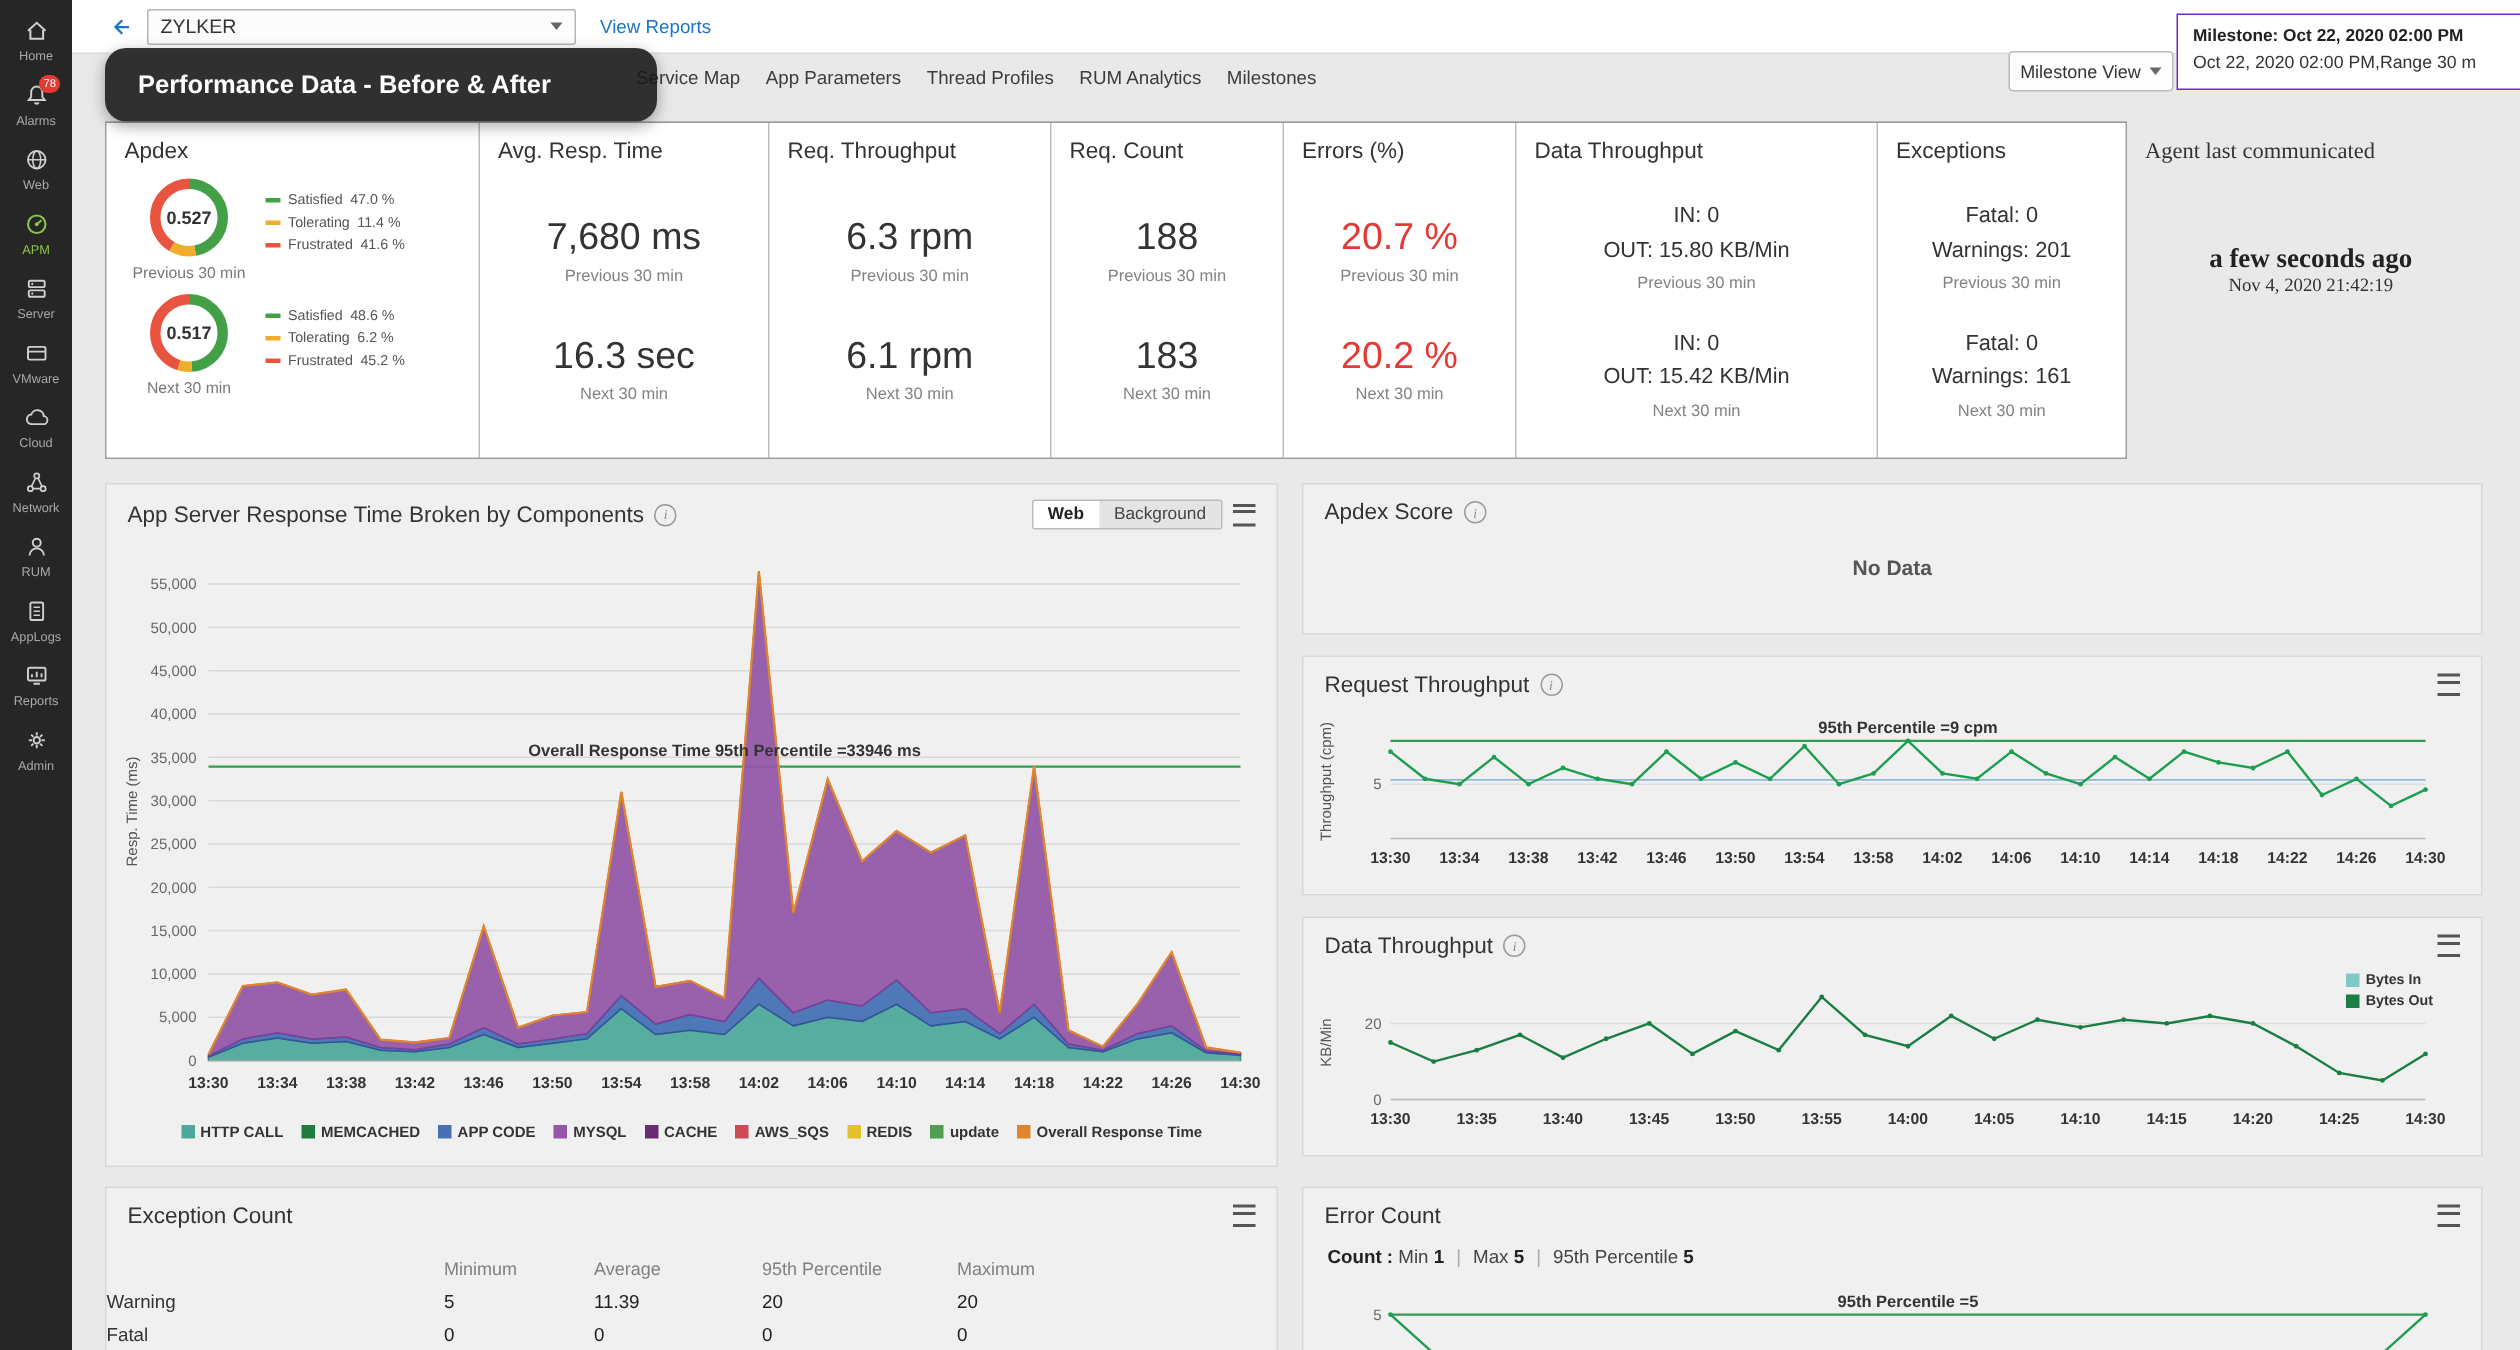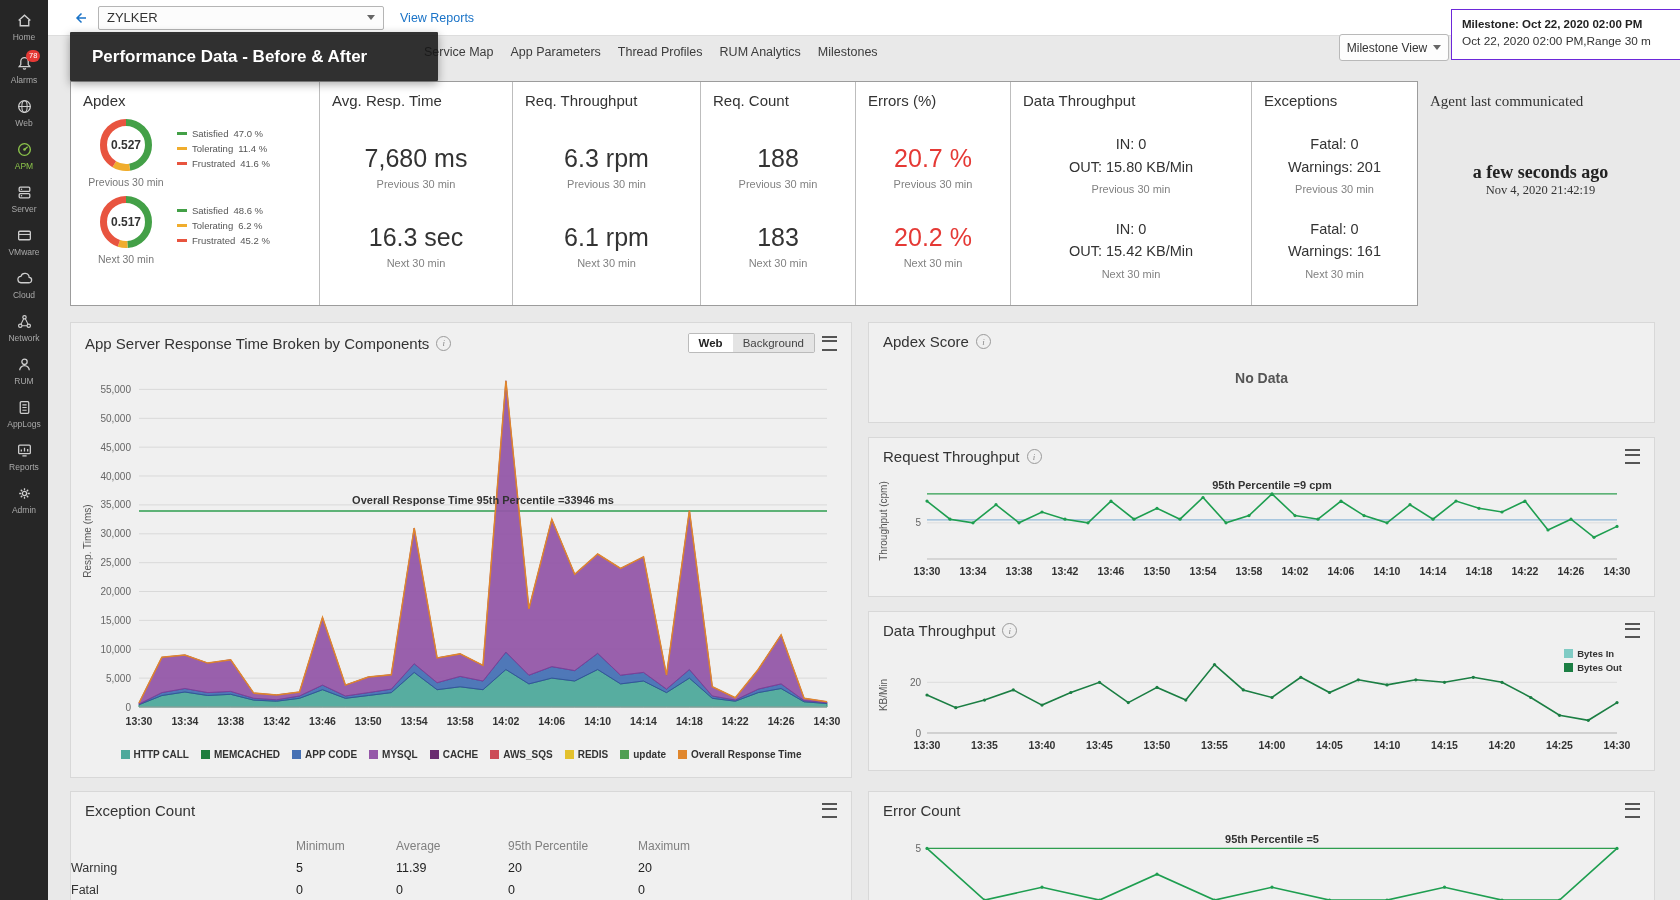--- a/index.html
+++ b/index.html
@@ -16,21 +16,21 @@
   
   .topbar{position:absolute;left:48px;top:0;width:1632px;height:36px;background:#fff;border-bottom:1px solid #ddd;display:flex;align-items:center;box-sizing:border-box;}
   .back{margin-left:24px;display:inline-flex;cursor:pointer;}
   .appsel{margin-left:10px;width:286px;height:24px;border:1px solid #b5b5b5;background:#fcfcfc;display:flex;align-items:center;justify-content:space-between;padding:0 8px;font-size:13px;color:#333;border-radius:2px;box-sizing:border-box;cursor:pointer;}
   .caret{width:0;height:0;border-left:4px solid transparent;border-right:4px solid transparent;border-top:5px solid #666;display:inline-block;}
   .viewreports{margin-left:16px;color:#1a73c7;font-size:12.5px;cursor:pointer;text-decoration:none;}
   
   .tabs{position:absolute;left:424px;top:36px;height:32px;display:flex;align-items:center;gap:17px;z-index:5;}
   .tab{font-size:12.5px;color:#3c3c3c;cursor:pointer;white-space:nowrap;}
   
-  .tooltip{position:absolute;left:70px;top:32px;width:368px;height:49px;background:rgba(22,22,22,0.88);color:#fff;font-size:17px;font-weight:bold;display:flex;align-items:center;padding:0 22px;box-sizing:border-box;border-radius:1px;box-shadow:0 3px 10px rgba(0,0,0,.35);z-index:100;}
+  .tooltip{position:absolute;left:70px;top:32px;width:368px;height:49px;background:rgba(22,22,22,0.88);color:#fff;font-size:17px;font-weight:bold;display:flex;align-items:center;padding:0 22px;box-sizing:border-box;border-radius:14px;box-shadow:0 3px 10px rgba(0,0,0,.35);z-index:100;}
   
   .milestone-btn{position:absolute;left:1339px;top:34px;width:110px;height:27px;background:#fdfdfd;border:1px solid #b9b9b9;border-radius:3px;font-size:12px;color:#333;display:flex;align-items:center;justify-content:center;gap:6px;font-family:inherit;cursor:pointer;z-index:40;}
   .milestone-box{position:absolute;left:1451px;top:9px;width:232px;height:51px;background:#fff;border:1px solid #6d28d9;box-sizing:border-box;padding:8px 10px;z-index:40;}
   .m1{font-size:11.5px;font-weight:bold;color:#222;white-space:nowrap;}
   .m2{font-size:11.8px;color:#333;margin-top:4px;white-space:nowrap;}
   
   .summary{position:absolute;left:70px;top:81px;width:1348px;height:225px;background:#bdbdbd;border:1px solid #9c9c9c;display:flex;gap:1px;box-sizing:border-box;z-index:10;}
   .card{background:#ffffff;height:100%;box-sizing:border-box;overflow:hidden;}
   .card-title{font-size:15px;color:#333;padding:10px 12px 2px;}
   .card-body{display:flex;flex-direction:column;justify-content:space-evenly;height:calc(100% - 32px);text-align:center;}
@@ -626,20 +626,21 @@
       </div>
     </div>
 </section>
 
 <section class="panel" id="p-error">
   <div class="phead">
     <span class="ptitle">Error Count</span>
     <span class="spacer"></span>
     <span class="hamburger"></span>
   </div>
+  <div class="err-stats" id="err-stats"><b>Count :</b> <span>Min <span class="es-val">1</span></span><span class="sep">|</span><span>Max <span class="es-val">5</span></span><span class="sep">|</span><span>95th Percentile <span class="es-val">5</span></span></div>
   <div class="chart-wrap" id="chart-error"><svg width="760" height="116">
         <line x1="52" y1="25.4" x2="742" y2="25.4" stroke="#ddd"></line>
         <text x="46" y="28.9" text-anchor="end" class="ctick">5</text>
         <line x1="52" y1="90" x2="742" y2="90" stroke="#bbb"></line>
         <line x1="52" y1="25.4" x2="742" y2="25.4" stroke="#2e9e4f" stroke-width="1.4"></line>
         <text x="397" y="20.4" text-anchor="middle" class="cannot">95th Percentile =5</text>
         <path d="M52.0 25.4L109.5 77.1L167.0 64.2L224.5 77.1L282.0 51.2L339.5 77.1L397.0 64.2L454.5 77.1L512.0 77.1L569.5 64.2L627.0 77.1L684.5 77.1L742.0 25.4" fill="none" stroke="#1e9e50" stroke-width="1.6"></path>
         <circle cx="52.0" cy="25.4" r="1.6" fill="#1e9e50"></circle>
         <circle cx="109.5" cy="77.1" r="1.6" fill="#1e9e50"></circle>
         <circle cx="167.0" cy="64.2" r="1.6" fill="#1e9e50"></circle>

